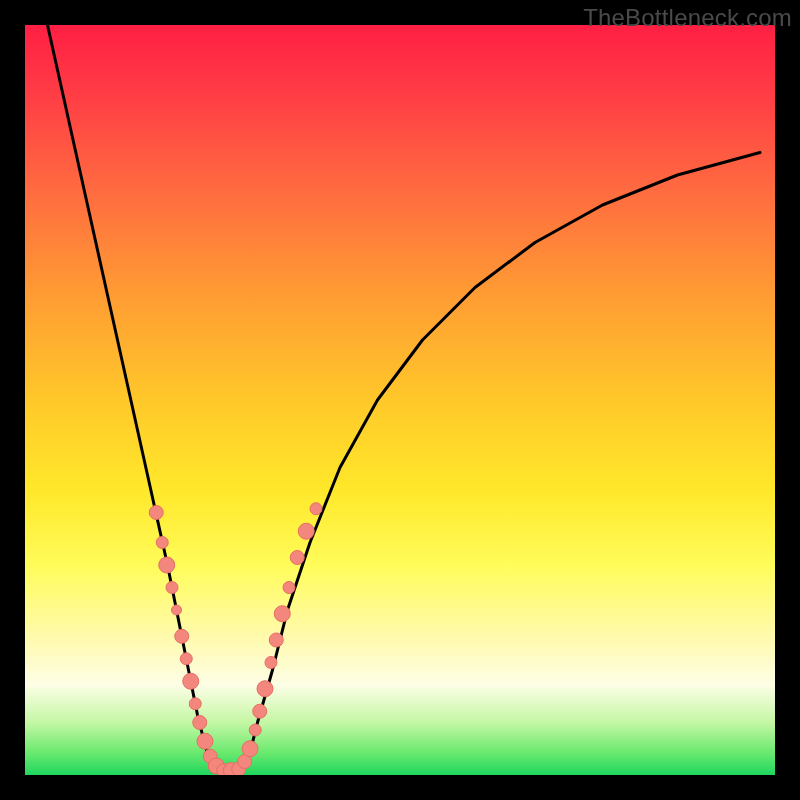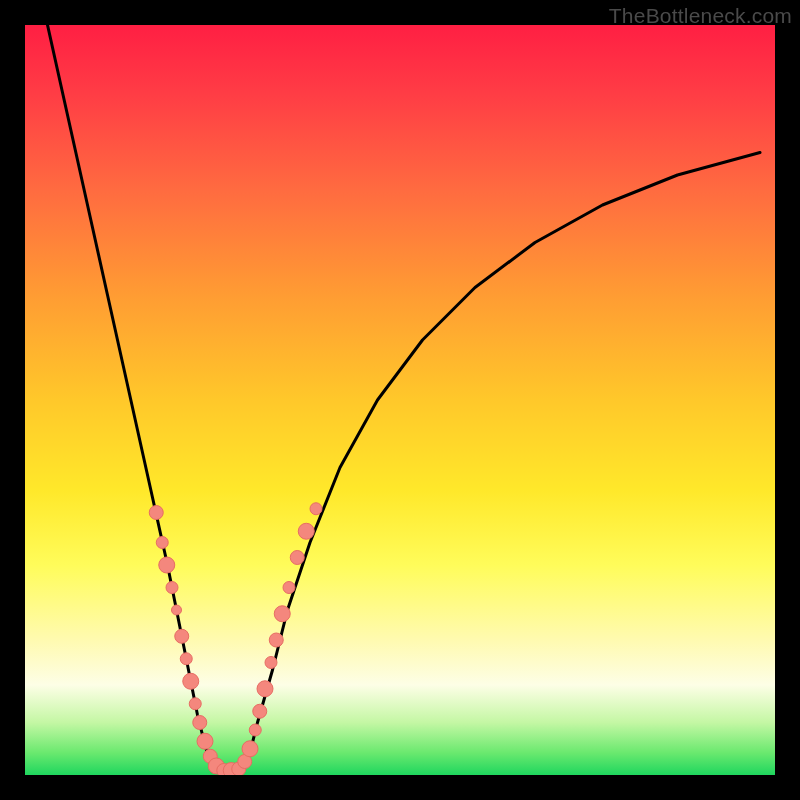--- a/index.html
+++ b/index.html
@@ -37,21 +37,21 @@
       #c4f7a4 93%,
       #6be96f 97%,
       #1fd65e 100%
     );
   }
   .watermark {
     position: absolute;
     top: 4px;
     right: 8px;
     color: #4a4a4a;
-    font-size: 21px;
+    font-size: 24px;
     font-weight: 500;
     letter-spacing: 0.2px;
     z-index: 20;
   }
   svg.curve {
     position: absolute;
     left: 0;
     top: 0;
     width: 750px;
     height: 750px;

